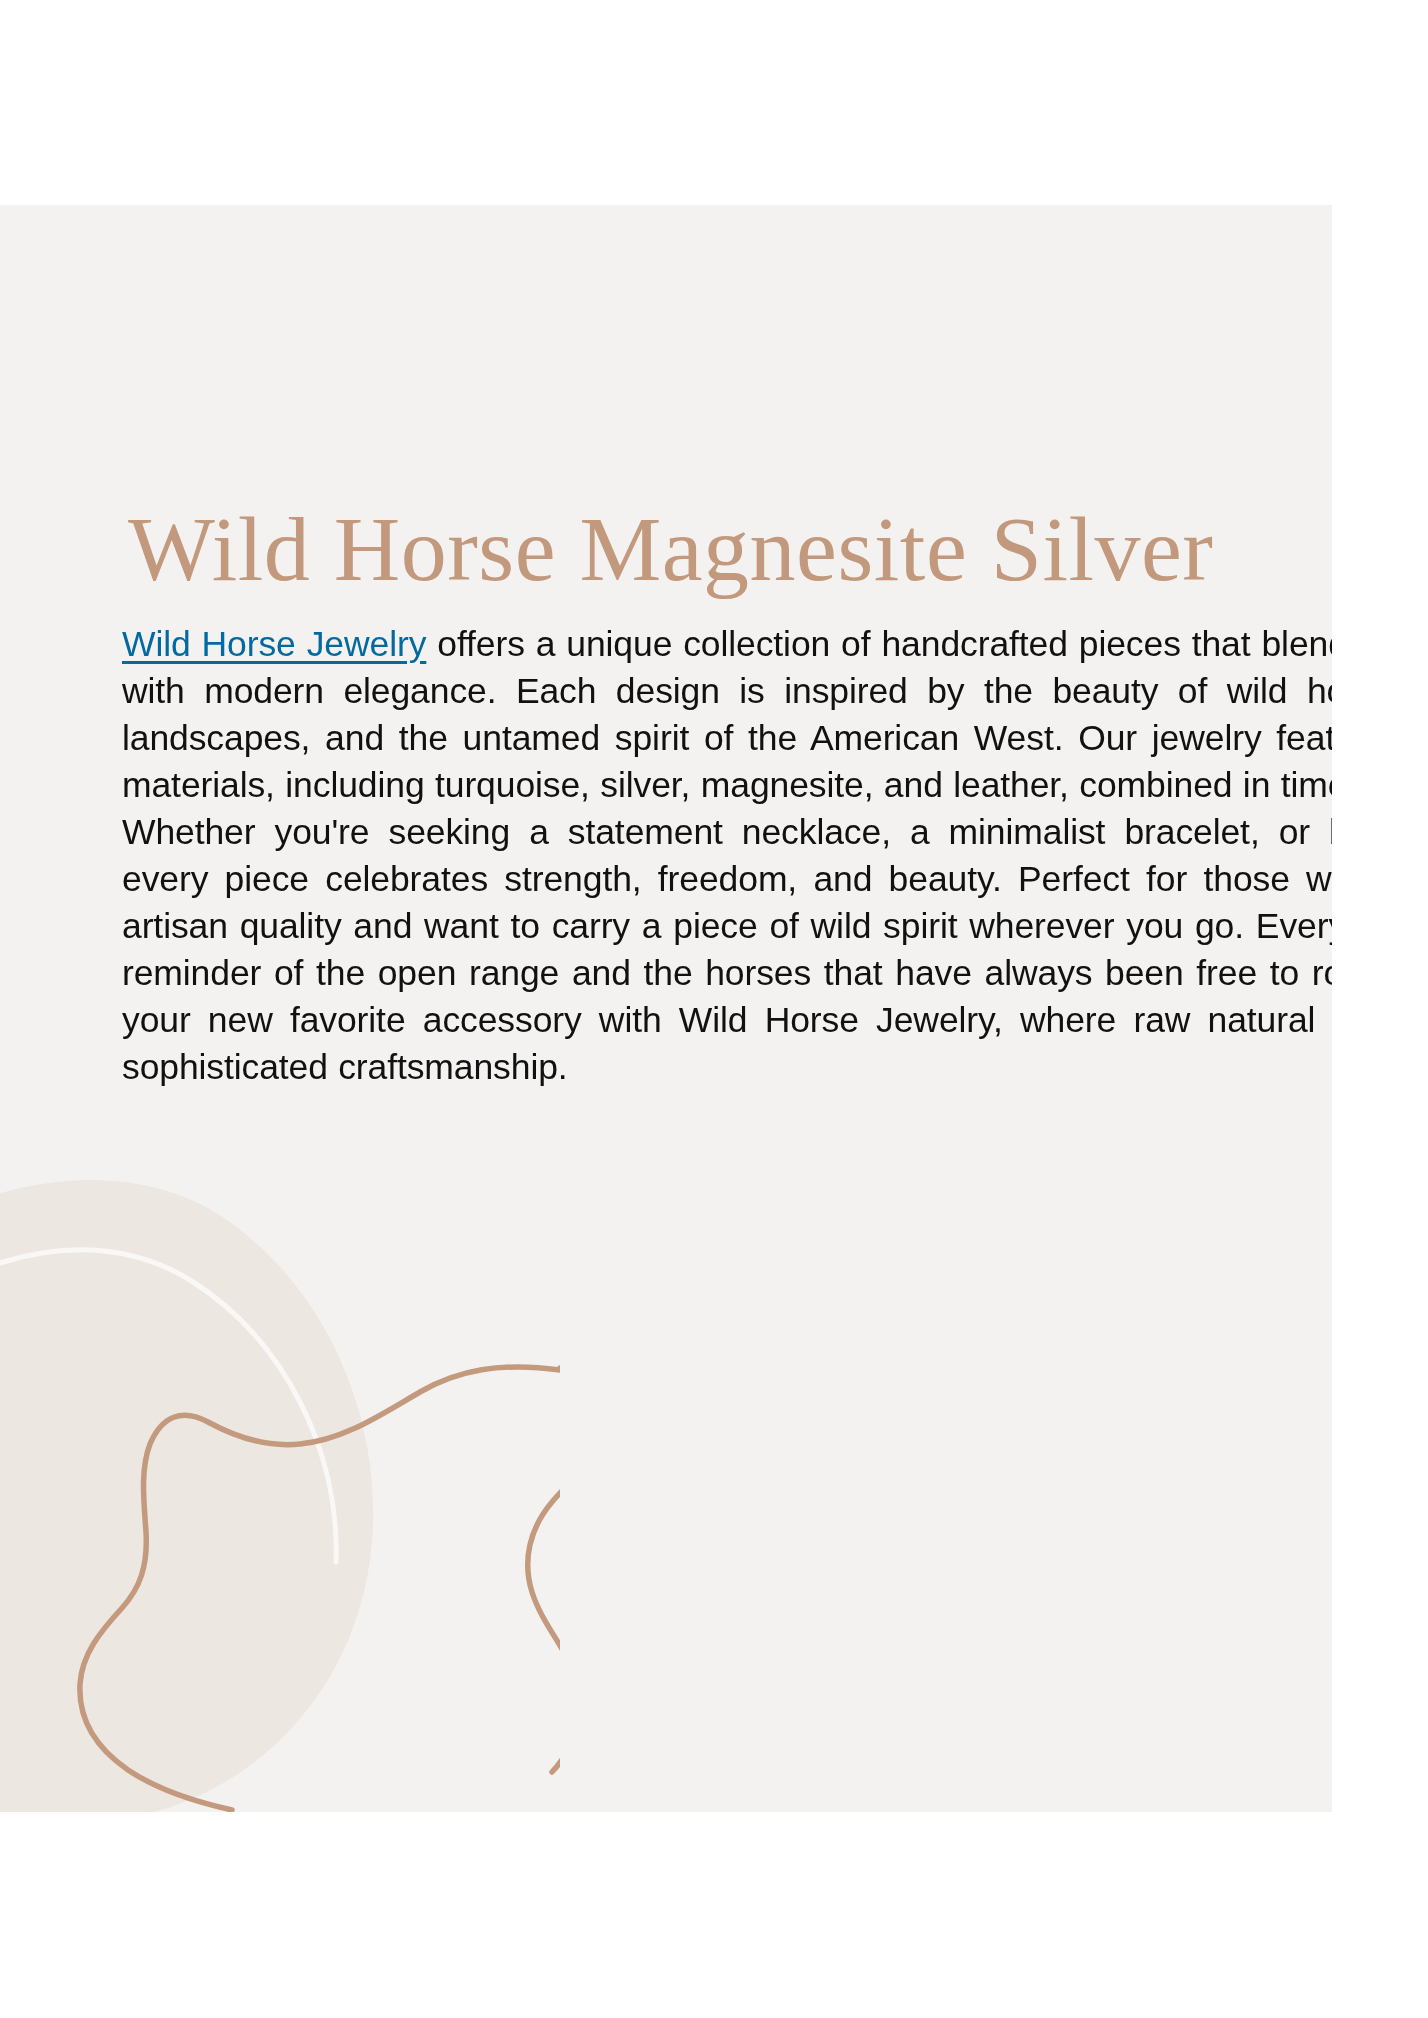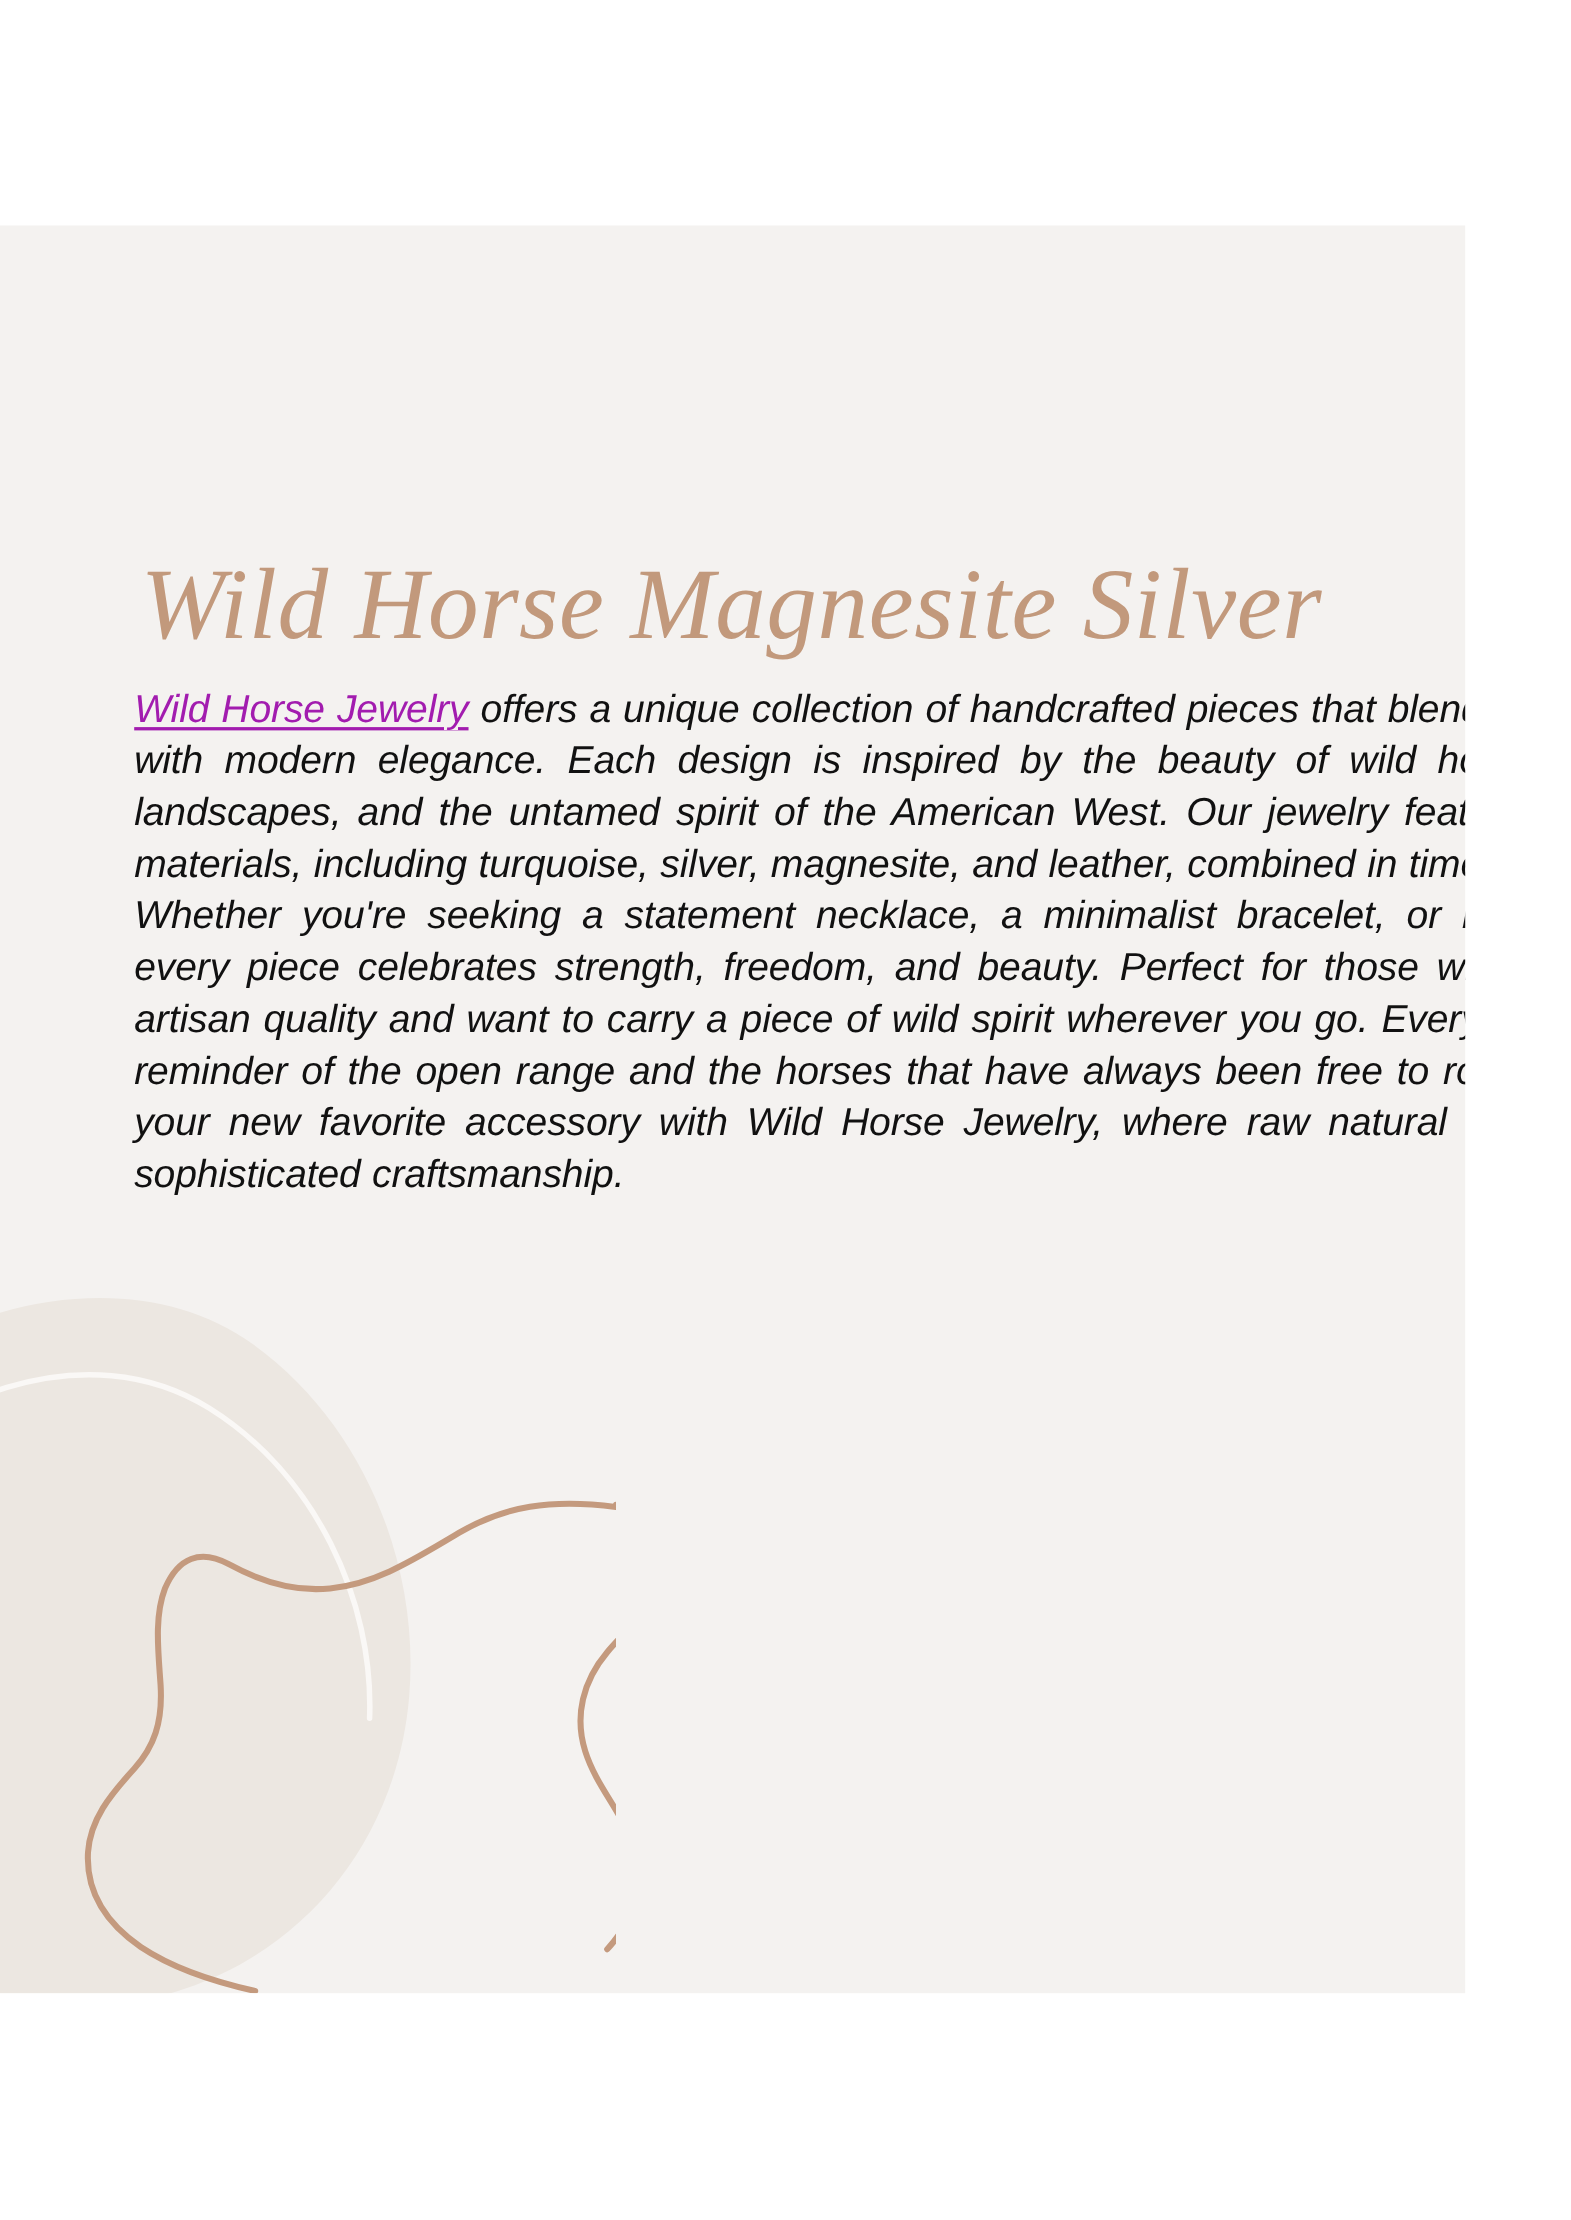--- a/index.html
+++ b/index.html
@@ -13,21 +13,20 @@
     font-family: "Liberation Sans", sans-serif;
     overflow: hidden;
   }
 
   .canvas {
     position: relative;
     width: 1332px;
     height: 2018px;
     background: #ffffff;
     overflow: hidden;
-    font-style: italic;
   }
 
   
   .page {
     position: absolute;
     left: 0;
     top: 205px;
     width: 1428px;
     height: 1607px;
     background: #f4f2f0;
@@ -82,21 +81,21 @@
     line-height: 47px;
     font-weight: 400;
     color: #111111;
     text-align: justify;
     letter-spacing: -0.1px;
     word-spacing: 0.5px;
   }
 
   .body-copy a,
   .body-copy .link {
-    color: #a21caf;
+    color: #0369a1;
     text-decoration: underline;
     text-underline-offset: 5px;
     text-decoration-thickness: 2.5px;
   }
 </style>
 </head>
 <body>
 
 <div class="canvas">
 

